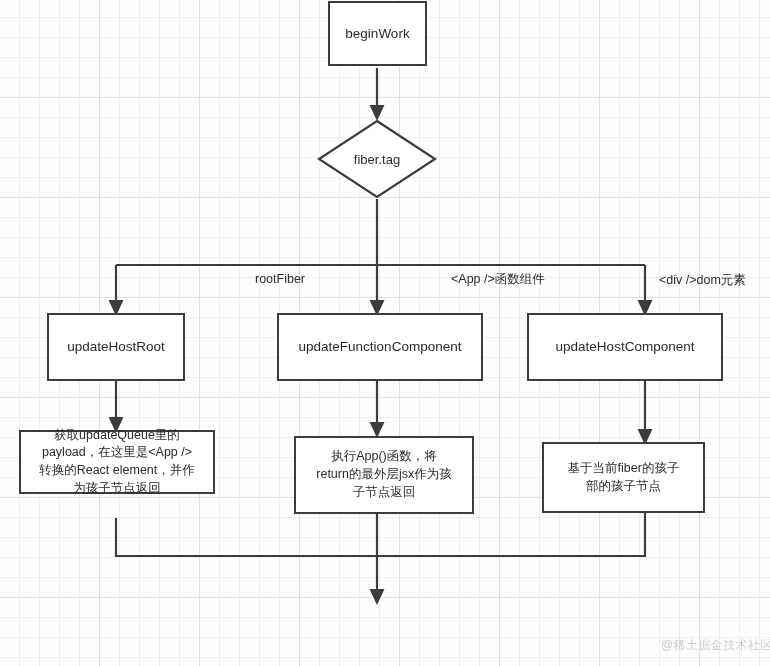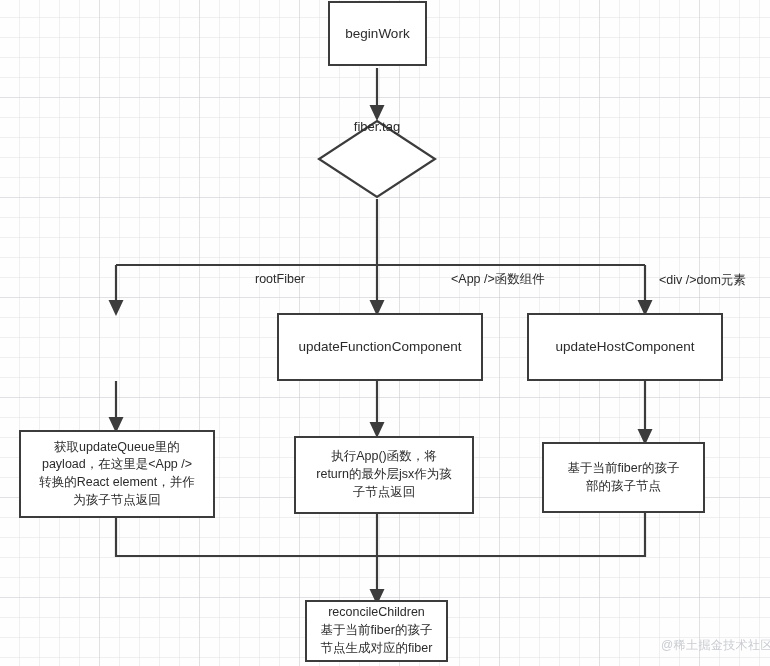--- a/index.html
+++ b/index.html
@@ -44,21 +44,21 @@
     color: #2b2b2b;
     line-height: 1.42;
     white-space: pre-line;
   }
   .node.proc { font-size: 13.5px; }
   .node.desc { font-size: 12.5px; }
   .node.result { font-size: 12.5px; }
   .diamond-wrap {
     position: absolute;
     display: flex;
-    align-items: flex-start;
+    align-items: center;
     justify-content: center;
   }
   .diamond-shape {
     position: absolute;
     left: 0; top: 0;
     width: 100%;
     height: 100%;
   }
   .diamond-label {
     position: relative;
@@ -131,46 +131,44 @@
   <div class="edge-label" style="left:229px; top:272px;">
     <span>rootFiber</span>
   </div>
   <div class="edge-label" style="left:386px; top:271px;margin-left:39px;">
     <span>&lt;App /&gt;函数组件</span>
   </div>
   <div class="edge-label" style="left:633px; top:272px;">
     <span>&lt;div /&gt;dom元素</span>
   </div>
 
+  <div class="node proc" style="left:47px; top:313px; width:138px; height:68px;">
+    <span>updateHostRoot</span>
+  </div>
   <div class="node proc" style="left:277px; top:313px; width:206px; height:68px;">
     <span>updateFunctionComponent</span>
   </div>
   <div class="node proc" style="left:527px; top:313px; width:196px; height:68px;">
     <span>updateHostComponent</span>
   </div>
 
-  <div class="node desc" style="left:19px; top:430px; width:196px; height:88px;">
+  <div class="node desc" style="left:19px; top:430px; width:196px; height:64px;">
     <span>获取updateQueue里的
 payload，在这里是&lt;App /&gt;
 转换的React element，并作
 为孩子节点返回</span>
   </div>
   <div class="node desc" style="left:294px; top:436px; width:180px; height:78px;">
     <span>执行App()函数，将
 return的最外层jsx作为孩
 子节点返回</span>
   </div>
   <div class="node desc" style="left:542px; top:442px; width:163px; height:71px;">
     <span>基于当前fiber的孩子
 部的孩子节点</span>
   </div>
 
-  <div class="node result" style="left:305px; top:600px; width:143px; height:62px;">
-    <span>reconcileChildren
-基于当前fiber的孩子
-节点生成对应的fiber</span>
-  </div>
 
   <div class="watermark" style="left:661px; top:637px;">
     <span>@稀土掘金技术社区</span>
   </div>
 
 </div>
 
 </body></html>

